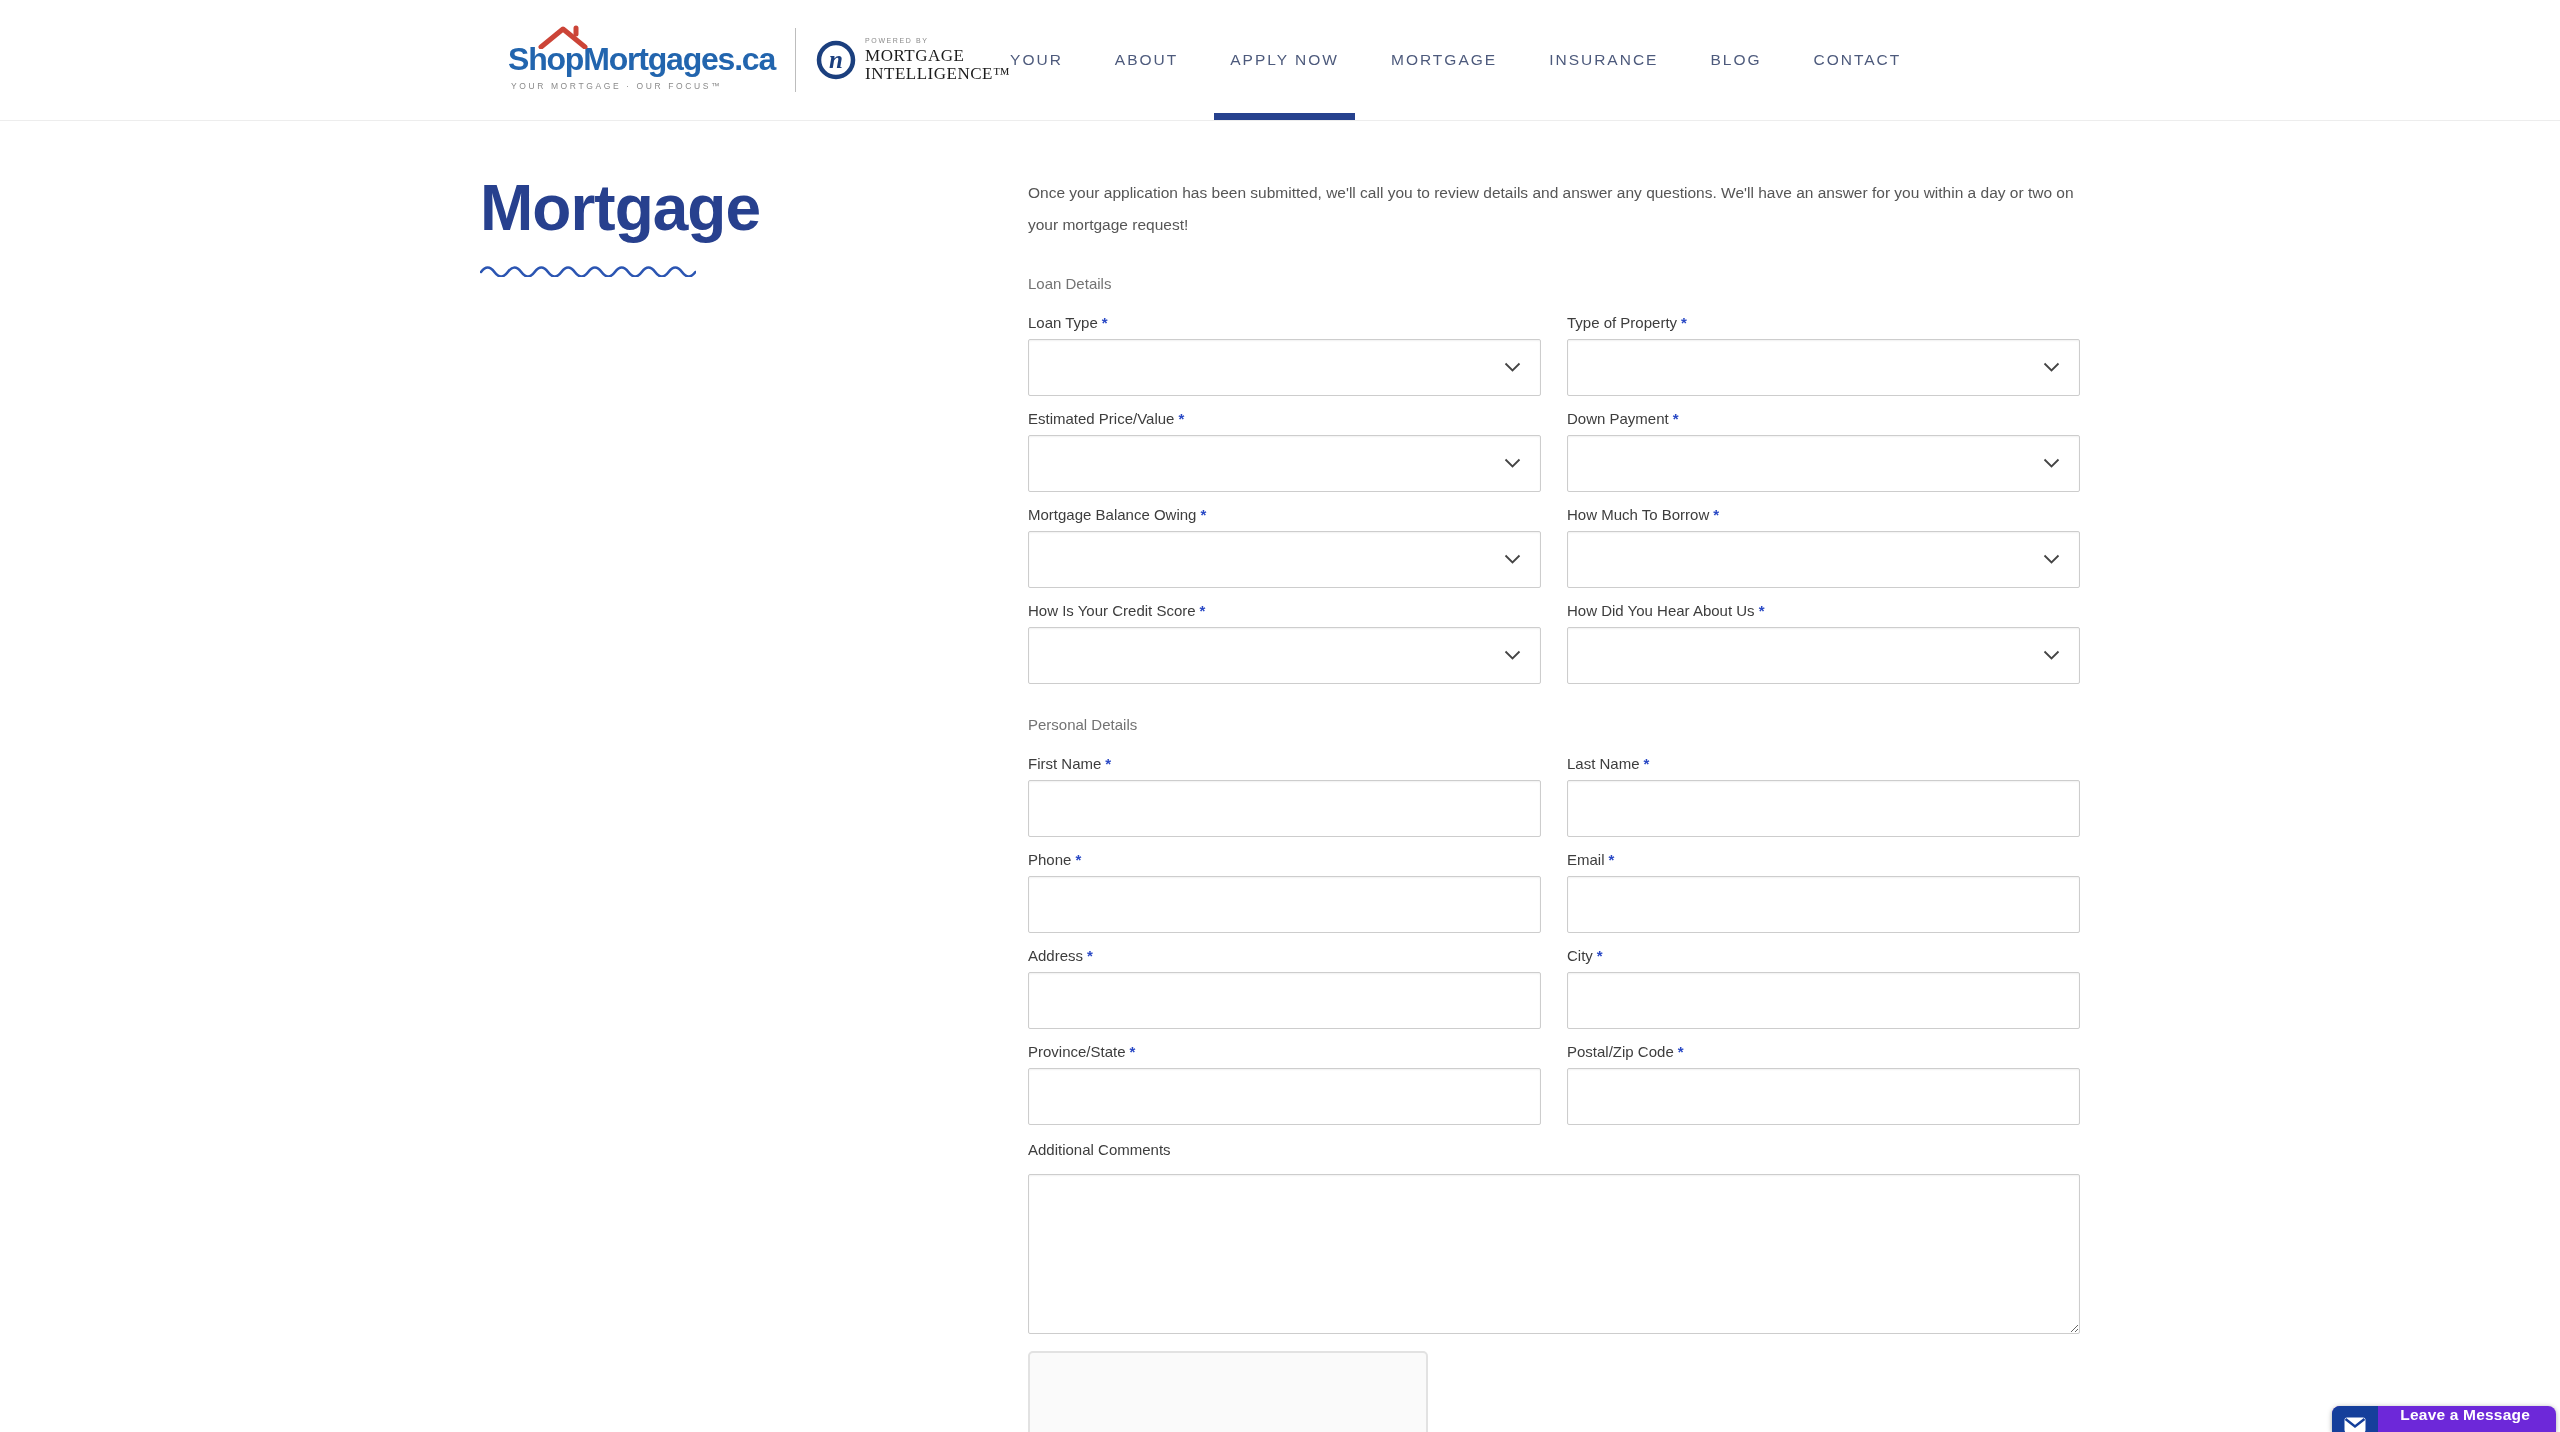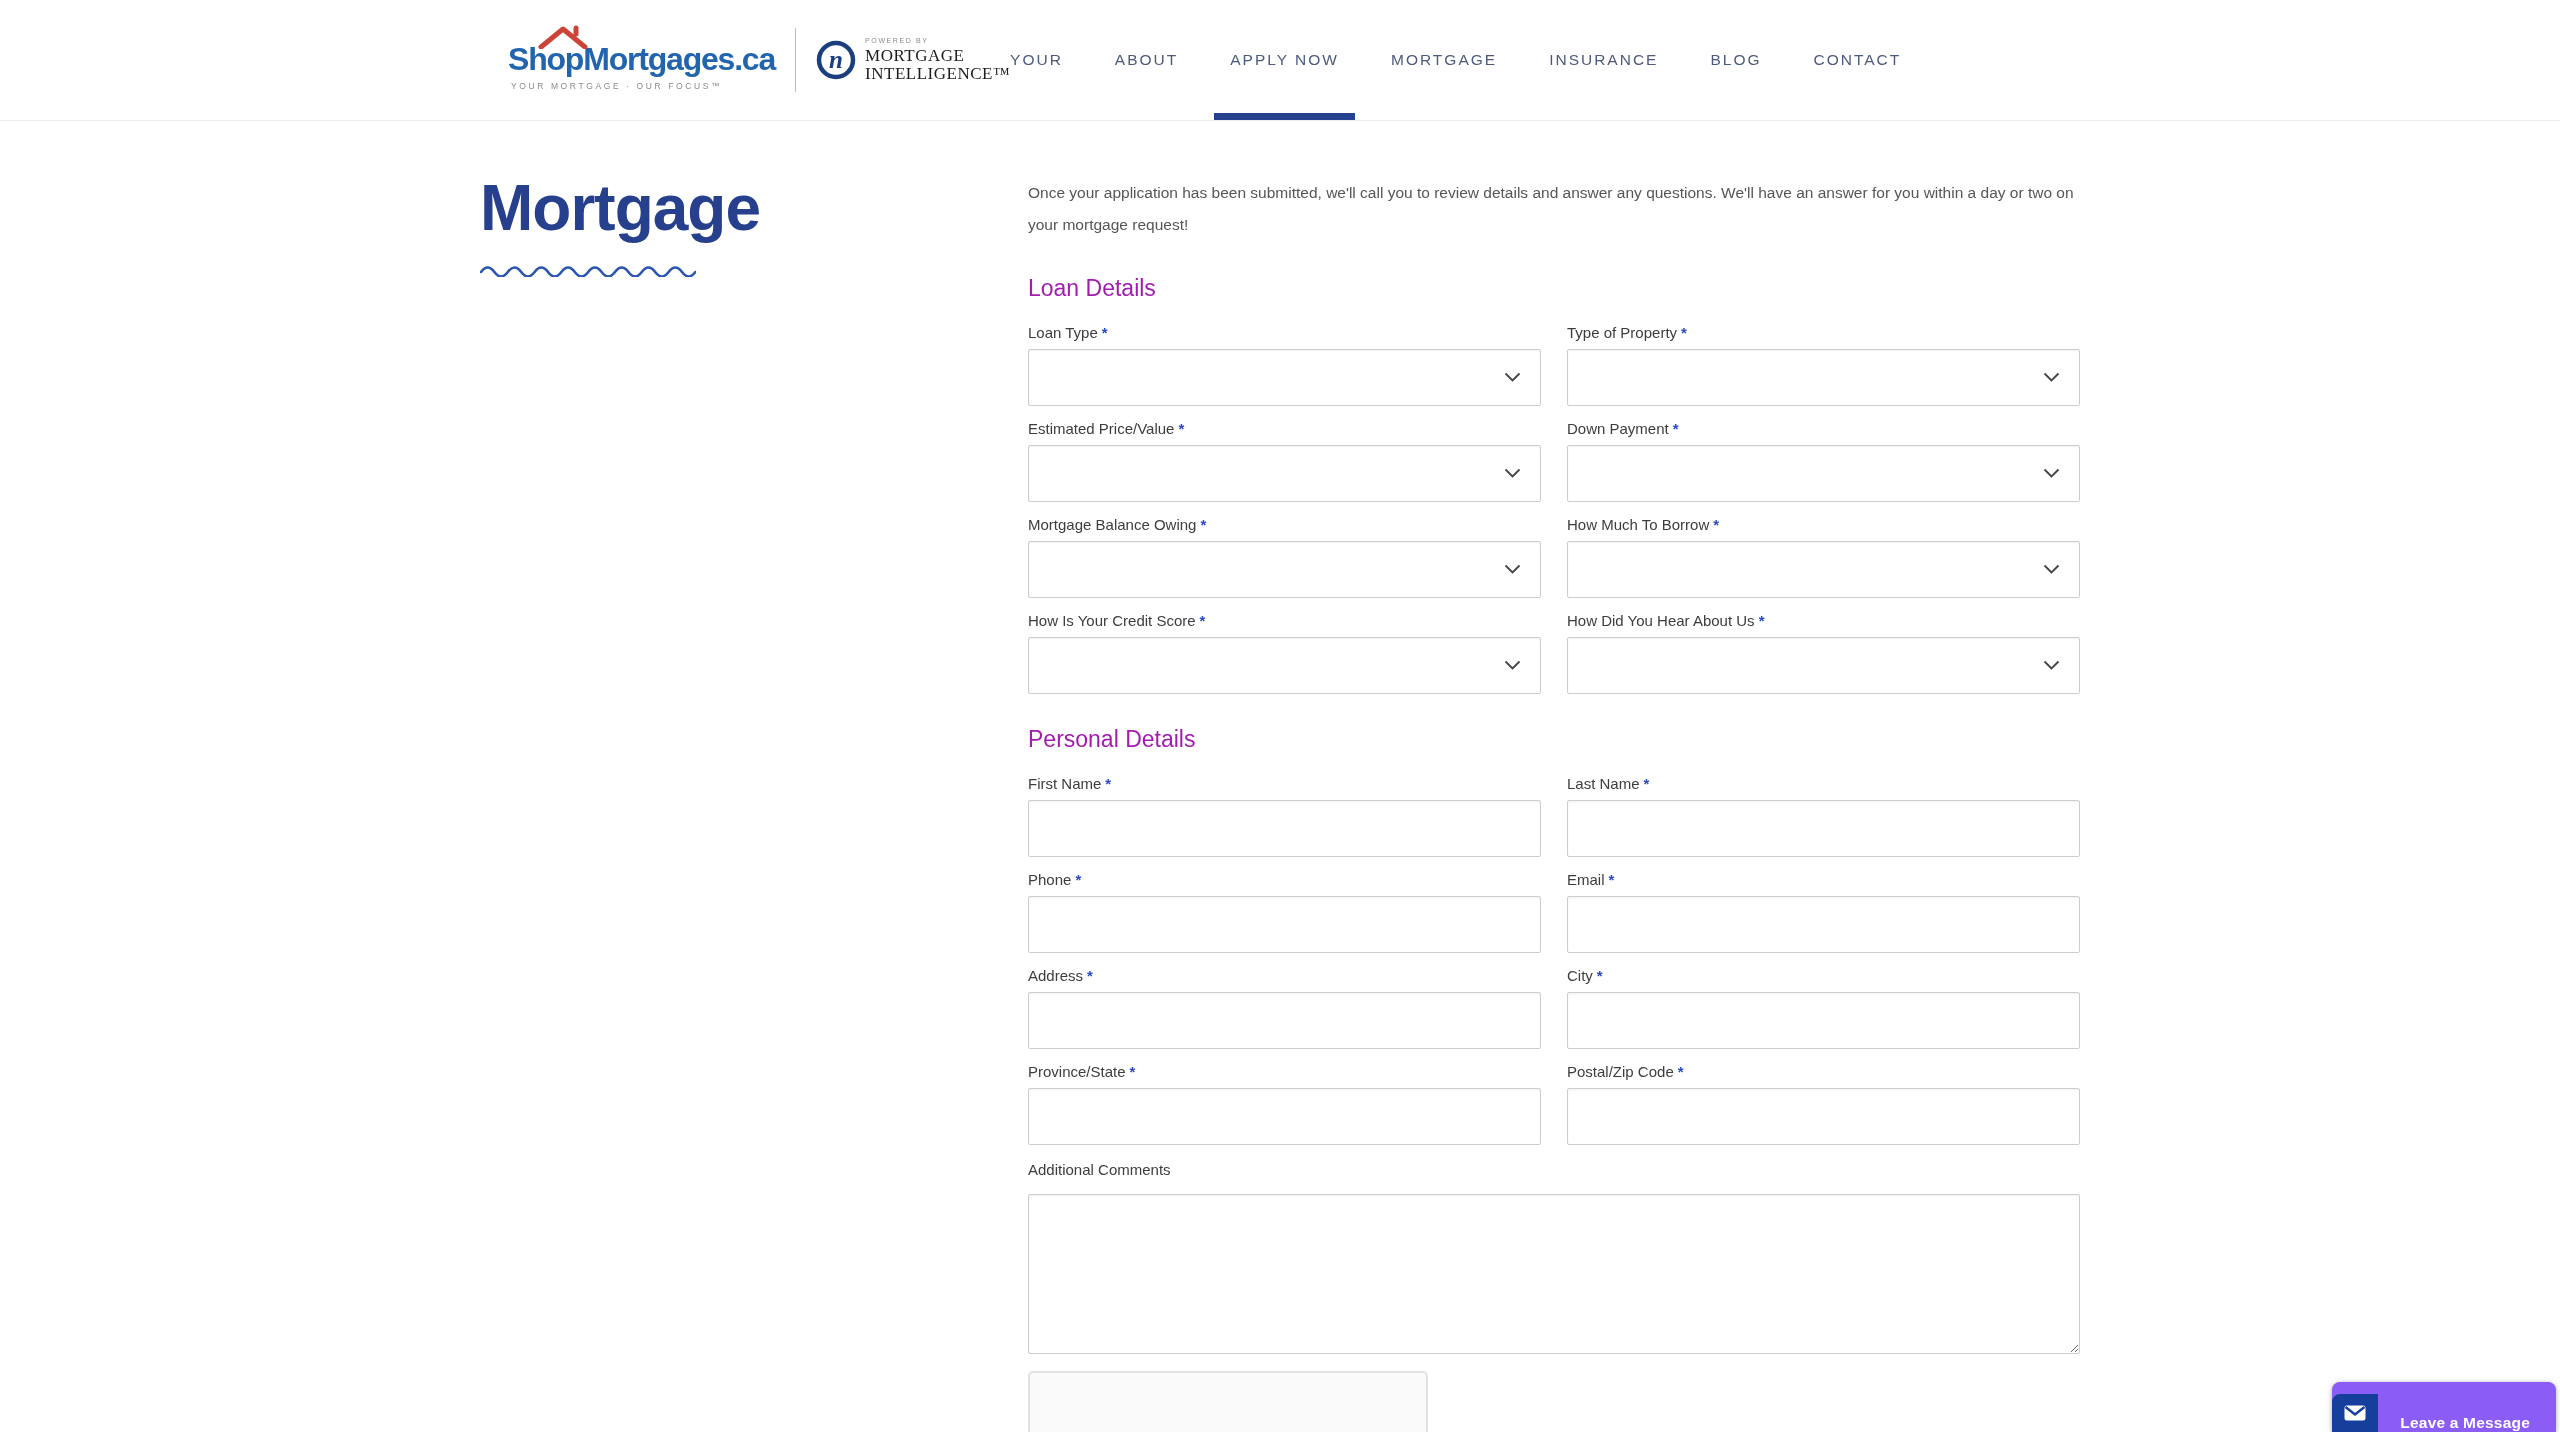--- a/index.html
+++ b/index.html
@@ -34,21 +34,21 @@
   
   main { width:1600px; margin:0 auto; padding-top:48px; display:grid;
          grid-template-columns:470px 1052px; column-gap:78px; }
 
   h1 { font-size:64px; font-weight:bold; color:#27408e; line-height:1.24;
        letter-spacing:-1px; }
   .squiggle { margin-top:16px; display:block; }
 
   .intro { font-size:15.5px; color:#565656; line-height:2.06; margin:8px 0 34px; }
 
-  h2 { font-size:23px; font-weight:500; color:#a21caf; margin:32px 0 22px; }
+  h2 { font-size:15px; font-weight:500; color:#737373; margin:32px 0 22px; }
   h2:first-of-type { margin-top:0; }
 
   .grid { display:grid; grid-template-columns:1fr 1fr; column-gap:26px; row-gap:14px; }
   .f-label { display:block; font-size:15px; font-weight:500; color:#3d3d3d;
              margin-bottom:8px; }
   .req { color:#2a49c5; margin-left:4px; font-weight:bold; }
 
   .select-wrap { position:relative; }
   select, input[type=text] { width:100%; height:57px; border:1px solid #cdcdcd;
        border-radius:2px; background:#fff; font-size:16px; color:#333;
@@ -60,22 +60,22 @@
   .comments { margin-top:16px; }
   textarea { width:100%; height:160px; border:1px solid #cdcdcd; border-radius:2px;
              box-shadow:inset 0 1px 2px rgba(0,0,0,0.06); font-size:16px; color:#333;
              padding:10px 14px; resize:vertical; outline:none;
              font-family:"Liberation Sans", sans-serif; margin-top:8px; }
 
   .cutoff-widget { margin-top:13px; width:400px; height:90px; background:#fafafa;
                    border:2px solid #e2e2e2; border-radius:5px; }
 
   
-  .chat-btn { position:fixed; right:4px; bottom:0; height:50px; display:flex;
-              align-items:flex-end; background:#8b5cf6; color:#fff; border:none;
+  .chat-btn { position:fixed; right:4px; bottom:0; height:26px; display:flex;
+              align-items:flex-start; background:#6d28d9; color:#fff; border:none;
               border-radius:8px 8px 0 0; cursor:pointer; padding:0 26px 0 0;
               box-shadow:0 1px 5px rgba(0,0,0,0.35);
               font-family:"Liberation Sans", sans-serif; }
   .chat-icon { width:46px; height:38px; background:#153f9b; display:flex;
                align-items:center; justify-content:center; border-radius:8px 0 0 0; }
   .chat-label { font-size:15.5px; font-weight:bold; margin-left:22px;
                 letter-spacing:0.2px; }
 </style>
 </head>
 <body>

